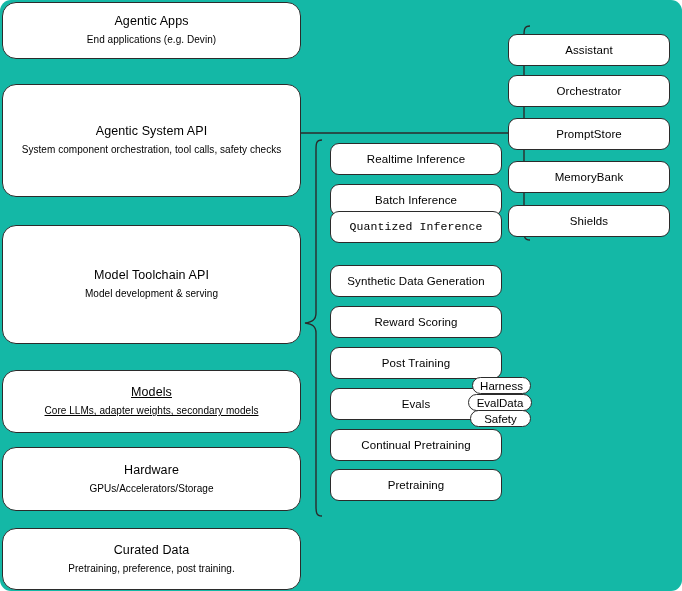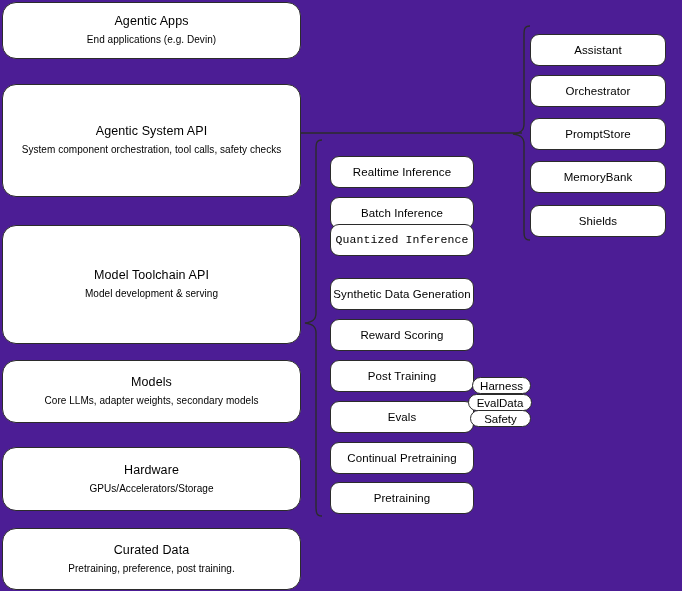--- a/index.html
+++ b/index.html
@@ -9,22 +9,23 @@
     background: #ffffff;
   }
   body {
     font-family: "Liberation Sans", "DejaVu Sans", sans-serif;
     color: #000000;
   }
   #canvas {
     position: relative;
     width: 682px;
     height: 591px;
-    background: #4c1d95;
+    background: #14b8a6;
     overflow: hidden;
+    border-radius: 11px;
   }
   .node {
     position: absolute;
     box-sizing: border-box;
     background: #ffffff;
     border: 1.4px solid #2b2b2b;
     border-radius: 12px;
     display: flex;
     flex-direction: column;
     align-items: center;
@@ -51,22 +52,22 @@
   }
   
   .chip {
     border-radius: 9px;
     border: 1.4px solid #2b2b2b;
     font-size: 11.5px;
     height: 32px;
   }
   .chip .title { font-size: 11.5px; }
 
-  .mid-chip { left: 330px; width: 144px; margin-top: 13px; }
-  .right-chip { left: 530px; width: 136px; }
+  .mid-chip { left: 330px; width: 172px; }
+  .right-chip { left: 508px; width: 162px; }
 
   
   .pill {
     position: absolute;
     box-sizing: border-box;
     background: #ffffff;
     border: 1.4px solid #2b2b2b;
     border-radius: 999px;
     font-size: 11.5px;
     display: flex;
@@ -95,21 +96,21 @@
   <div class="node layer-box" style="top:84px; height:113px;">
     <div class="title">Agentic System API</div>
     <div class="subtitle">System component orchestration, tool calls, safety checks</div>
   </div>
 
   <div class="node layer-box" style="top:225px; height:119px;">
     <div class="title">Model Toolchain API</div>
     <div class="subtitle">Model development &amp; serving</div>
   </div>
 
-  <div class="node layer-box" style="top:360px; height:63px;">
+  <div class="node layer-box" style="top:370px; height:63px;text-decoration:underline;">
     <div class="title">Models</div>
     <div class="subtitle">Core LLMs, adapter weights, secondary models</div>
   </div>
 
   <div class="node layer-box" style="top:447px; height:64px;">
     <div class="title">Hardware</div>
     <div class="subtitle">GPUs/Accelerators/Storage</div>
   </div>
 
   <div class="node layer-box" style="top:528px; height:62px;">

